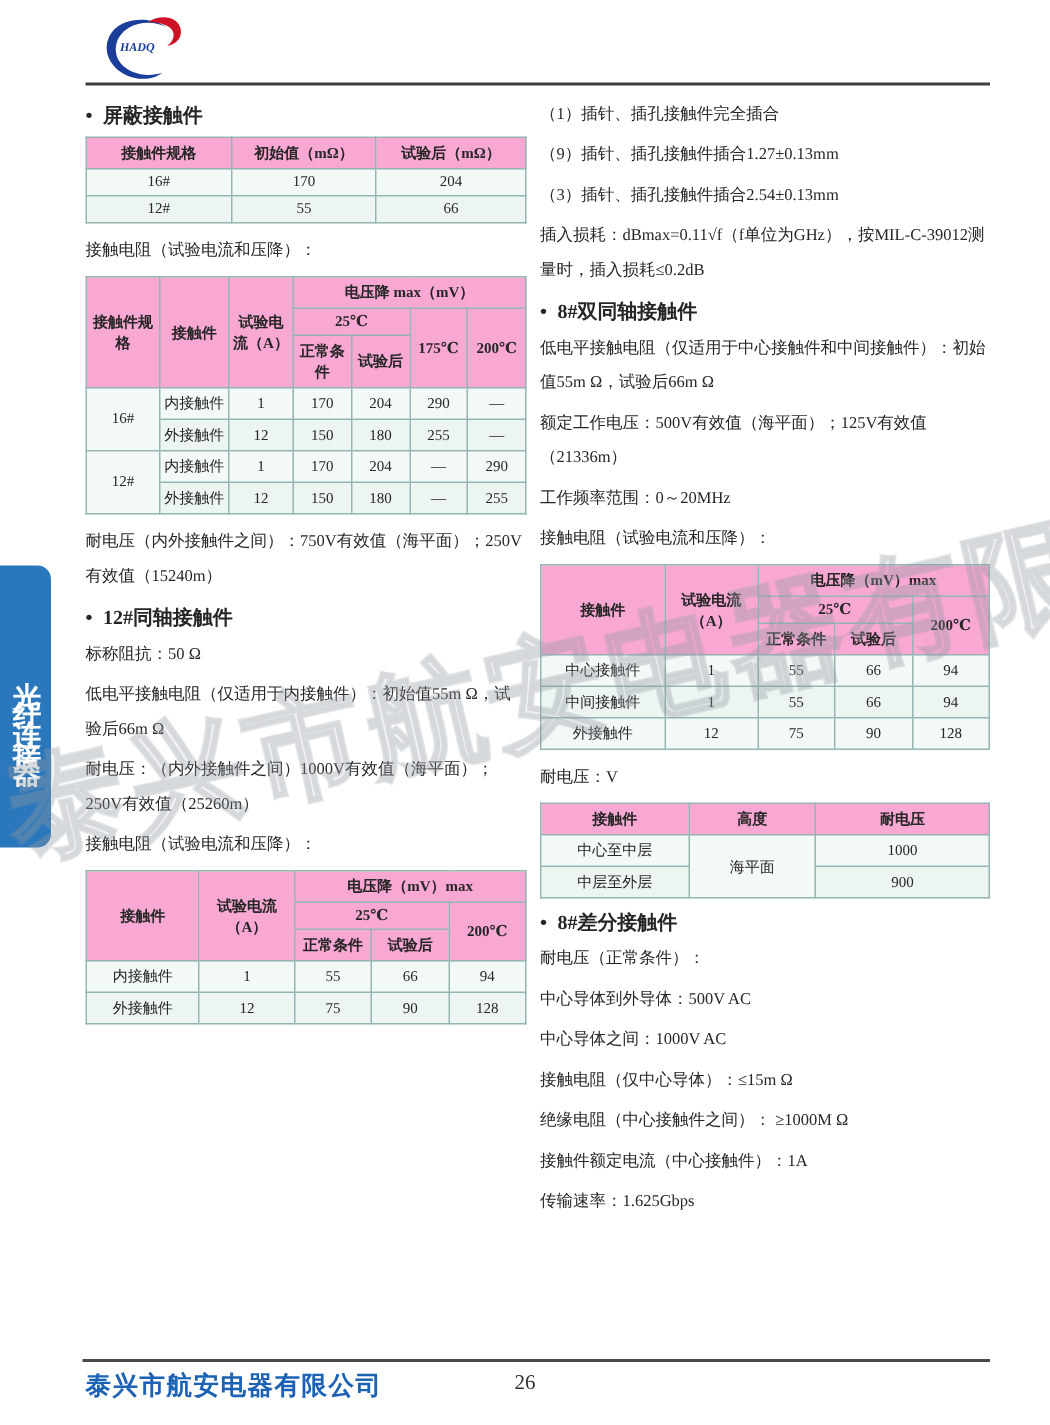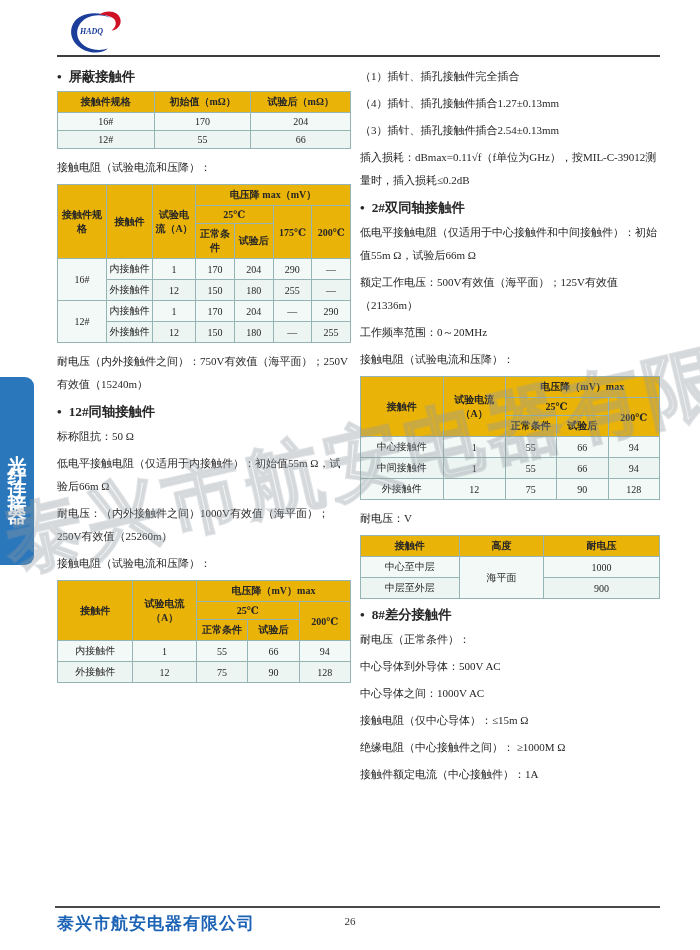--- a/index.html
+++ b/index.html
@@ -27,29 +27,29 @@
   .col{display:block;}
   .col-left{width:294px;}
   .col-right{width:300px;}
 
   p.body{font-size:11px;line-height:23px;margin:4px 0;}
   h3.sec{font-size:13.3px;font-weight:bold;margin:7px 0 3px;}
   h3.sec .blt{margin-right:7px;}
 
   table{border-collapse:collapse;width:100%;margin:5px 0 7px;font-size:10px;table-layout:fixed;}
   th,td{border:1px solid #94b5b3;text-align:center;padding:3px 2px;vertical-align:middle;word-break:break-all;}
-  th{background:#eab308;font-weight:bold;}
+  th{background:#f9a8d4;font-weight:bold;}
   td{background:#edf5f3;}
   tr:nth-child(even) td{background:#f3f9f7;}
 
   
   .footer-rule{position:absolute;left:55px;width:605px;top:906px;border-top:2px solid #4a4a4a;}
   .company{position:absolute;left:57px;top:912px;color:#1d63b5;font-weight:bold;font-size:17px;
            font-family:"Liberation Sans",sans-serif;letter-spacing:1px;}
-  .pageno{position:absolute;left:0;top:915px;width:700px;text-align:center;font-size:11px;color:#333;}
+  .pageno{position:absolute;left:0;top:915px;width:700px;text-align:center;font-size:14px;color:#333;}
 </style>
 </head>
 <body>
 
 <div class="page">
 
   <div class="logo">
     <svg width="58" height="46" viewBox="0 0 58 46">
       <path d="M45 9 C33 1 13 3 7 15 C1 27 10 40 24 43 C31 44.5 38 43 42 39.5 C32 43 18 40 13 31 C8 21 14 10 26 7 C33 5.2 40 6.5 45 9 Z" fill="#1c3e9b"></path>
       <path d="M33 5.5 C42 0 53 2.5 54.5 10.5 C55.5 16.5 51 21 45.5 21.5 C50.5 18 51.5 12 46.5 8.8 C42.5 6.2 36.5 6 33 5.5 Z" fill="#cf1126"></path>
@@ -188,26 +188,26 @@
             <td>128</td>
           </tr>
         </tbody>
       </table>
 
     </div>
 
     <div class="col col-right">
 
       <p class="body">（1）插针、插孔接触件完全插合</p>
-      <p class="body">（4）插针、插孔接触件插合1.27±0.13mm</p>
+      <p class="body">（9）插针、插孔接触件插合1.27±0.13mm</p>
       <p class="body">（3）插针、插孔接触件插合2.54±0.13mm</p>
       <p class="body">插入损耗：dBmax=0.11√f（f单位为GHz），按MIL-C-39012测量时，插入损耗≤0.2dB</p>
 
       <h3 class="sec">
-        <span class="blt">•</span><span>2#双同轴接触件</span>
+        <span class="blt">•</span><span>8#双同轴接触件</span>
       </h3>
       <p class="body">低电平接触电阻（仅适用于中心接触件和中间接触件）：初始值55m Ω，试验后66m Ω</p>
       <p class="body">额定工作电压：500V有效值（海平面）；125V有效值（21336m）</p>
       <p class="body">工作频率范围：0～20MHz</p>
       <p class="body">接触电阻（试验电流和压降）：</p>
 
       <table>
         <tbody>
           <tr>
             <th rowspan="3" style="width:26%">接触件</th>
@@ -269,20 +269,21 @@
 
       <h3 class="sec">
         <span class="blt">•</span><span>8#差分接触件</span>
       </h3>
       <p class="body">耐电压（正常条件）：</p>
       <p class="body">中心导体到外导体：500V AC</p>
       <p class="body">中心导体之间：1000V AC</p>
       <p class="body">接触电阻（仅中心导体）：≤15m Ω</p>
       <p class="body">绝缘电阻（中心接触件之间）： ≥1000M Ω</p>
       <p class="body">接触件额定电流（中心接触件）：1A</p>
+      <p class="body">传输速率：1.625Gbps</p>
     </div>
   </div>
 
   <div class="footer-rule"></div>
   <div class="company">泰兴市航安电器有限公司</div>
   <div class="pageno">26</div>
 
 </div>
 
 </body></html>

